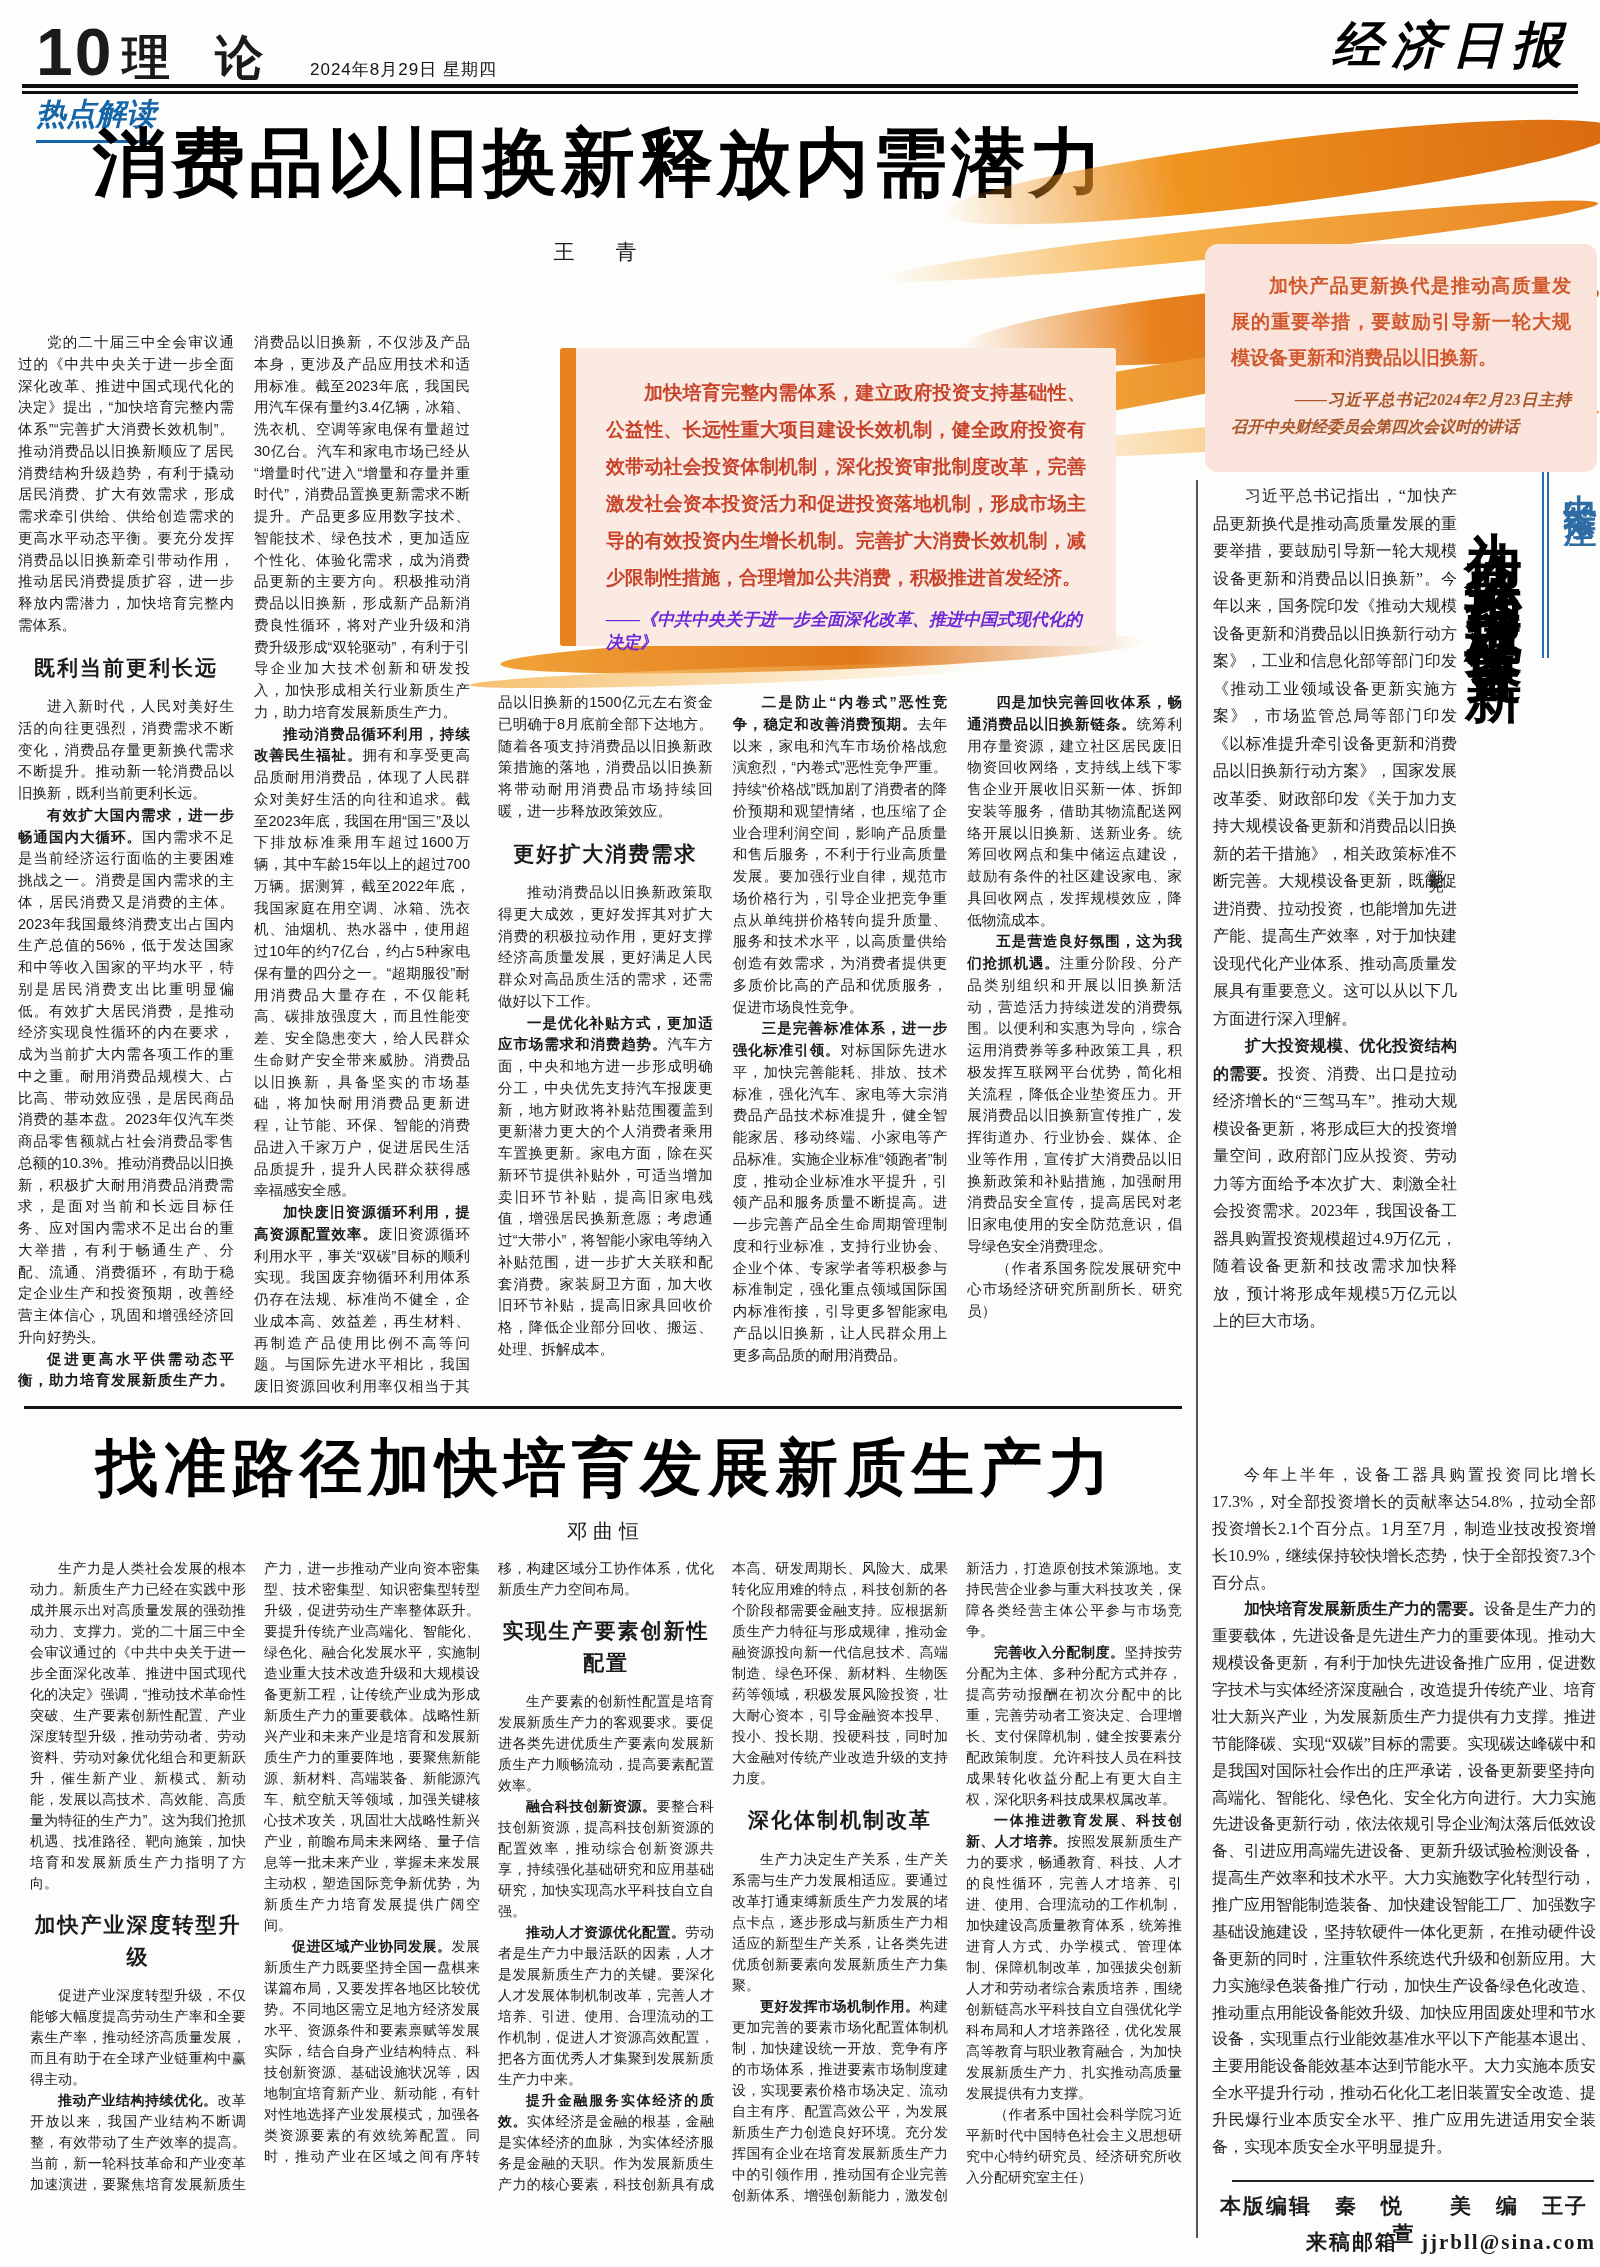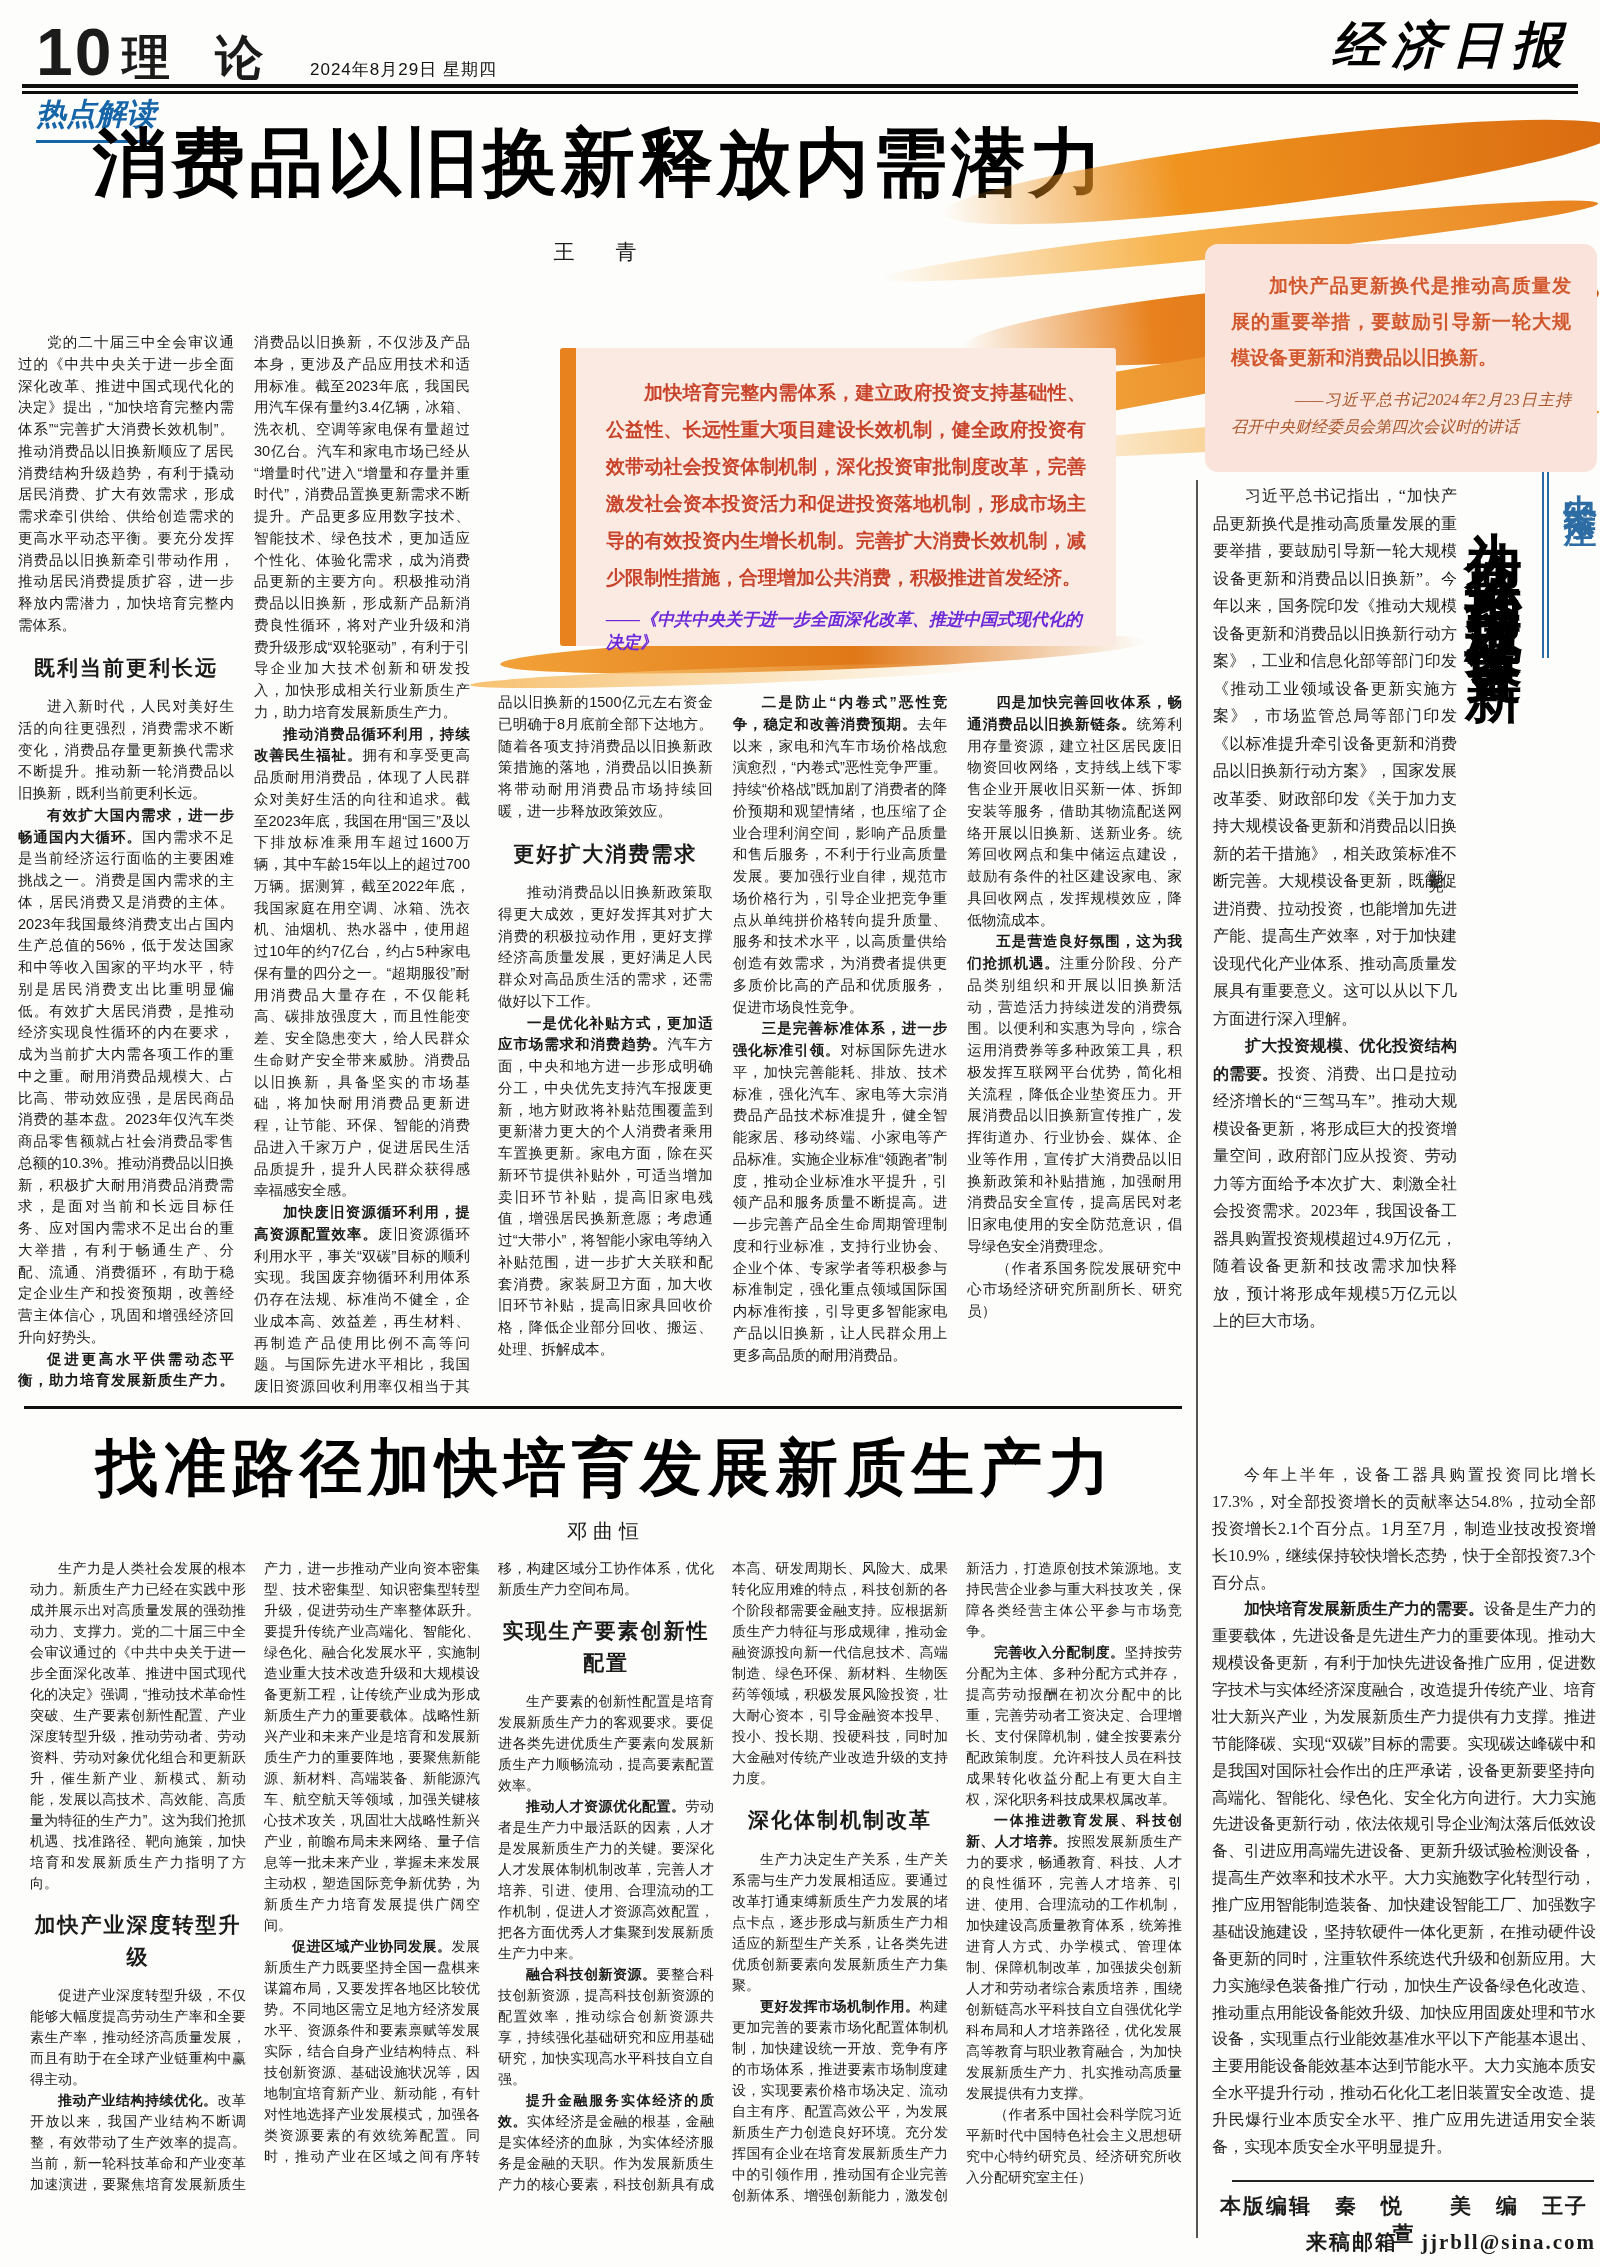--- a/index.html
+++ b/index.html
@@ -36,21 +36,21 @@
   #art2-flow{left:30px;top:1558px;width:1152px;height:680px;column-count:5;column-gap:18px;font-size:14px;}
   
   .qbox1{position:absolute;left:560px;top:348px;width:556px;height:298px;background:#faeae1;
          border-left:16px solid #e8821e;border-radius:3px;padding:26px 30px 18px;box-sizing:border-box;z-index:3;}
   .qbox1 .qtext{color:#c8432a;font-weight:bold;font-size:19px;line-height:1.95;text-indent:2em;text-align:justify;}
   .qbox1 .qattr{color:#6d28d9;font-family:"Liberation Serif",serif;font-style:italic;font-weight:bold;
                 font-size:17px;text-align:left;margin-top:12px;}
   .qbox2{position:absolute;left:1205px;top:244px;width:392px;height:228px;background:#f9e3da;
          border-radius:13px;padding:24px 26px;box-sizing:border-box;z-index:3;}
   .qbox2 .qtext{color:#d2572c;font-weight:bold;font-size:19px;line-height:1.9;text-indent:2em;text-align:justify;}
-  .qbox2 .qattr{color:#a8552a;font-family:"Liberation Serif",serif;font-style:italic;font-weight:normal;
+  .qbox2 .qattr{color:#a8552a;font-family:"Liberation Serif",serif;font-style:italic;font-weight:bold;
                 font-size:16px;line-height:1.7;text-align:justify;margin-top:10px;text-indent:4em;}
   
   .wave{position:absolute;border-radius:50%;z-index:1;}
   
   .v-divider{position:absolute;left:1196px;top:480px;width:2px;height:1758px;background:#555;}
   .sb-serif{font-family:"Liberation Serif","DejaVu Serif",serif;color:#1d1d1d;}
   #sb-col1{position:absolute;left:1213px;top:482px;width:244px;height:964px;overflow:hidden;
            font-size:16px;line-height:1.72;text-align:justify;}
   #sb-wide{position:absolute;left:1212px;top:1462px;width:384px;height:702px;overflow:hidden;
            font-size:16px;line-height:1.68;text-align:justify;}
@@ -125,22 +125,22 @@
   <div class="headline2">找准路径加快培育发展新质生产力</div>
   <div class="byline2">邓曲恒</div>
   <div id="art2-flow" class="flow">
       <p>生产力是人类社会发展的根本动力。新质生产力已经在实践中形成并展示出对高质量发展的强劲推动力、支撑力。党的二十届三中全会审议通过的《中共中央关于进一步全面深化改革、推进中国式现代化的决定》强调，“推动技术革命性突破、生产要素创新性配置、产业深度转型升级，推动劳动者、劳动资料、劳动对象优化组合和更新跃升，催生新产业、新模式、新动能，发展以高技术、高效能、高质量为特征的生产力”。这为我们抢抓机遇、找准路径、靶向施策，加快培育和发展新质生产力指明了方向。</p>
       <div class="sec-h">加快产业深度转型升级</div>
       <p>促进产业深度转型升级，不仅能够大幅度提高劳动生产率和全要素生产率，推动经济高质量发展，而且有助于在全球产业链重构中赢得主动。</p>
       <p><span class="lead">推动产业结构持续优化。</span>改革开放以来，我国产业结构不断调整，有效带动了生产效率的提高。当前，新一轮科技革命和产业变革加速演进，要聚焦培育发展新质生产力，进一步推动产业向资本密集型、技术密集型、知识密集型转型升级，促进劳动生产率整体跃升。要提升传统产业高端化、智能化、绿色化、融合化发展水平，实施制造业重大技术改造升级和大规模设备更新工程，让传统产业成为形成新质生产力的重要载体。战略性新兴产业和未来产业是培育和发展新质生产力的重要阵地，要聚焦新能源、新材料、高端装备、新能源汽车、航空航天等领域，加强关键核心技术攻关，巩固壮大战略性新兴产业，前瞻布局未来网络、量子信息等一批未来产业，掌握未来发展主动权，塑造国际竞争新优势，为新质生产力培育发展提供广阔空间。</p>
       <p><span class="lead">促进区域产业协同发展。</span>发展新质生产力既要坚持全国一盘棋来谋篇布局，又要发挥各地区比较优势。不同地区需立足地方经济发展水平、资源条件和要素禀赋等发展实际，结合自身产业结构特点、科技创新资源、基础设施状况等，因地制宜培育新产业、新动能，有针对性地选择产业发展模式，加强各类资源要素的有效统筹配置。同时，推动产业在区域之间有序转移，构建区域分工协作体系，优化新质生产力空间布局。</p>
       <div class="sec-h">实现生产要素创新性配置</div>
       <p>生产要素的创新性配置是培育发展新质生产力的客观要求。要促进各类先进优质生产要素向发展新质生产力顺畅流动，提高要素配置效率。</p>
+      <p><span class="lead">融合科技创新资源。</span>要整合科技创新资源，提高科技创新资源的配置效率，推动综合创新资源共享，持续强化基础研究和应用基础研究，加快实现高水平科技自立自强。</p>
       <p><span class="lead">推动人才资源优化配置。</span>劳动者是生产力中最活跃的因素，人才是发展新质生产力的关键。要深化人才发展体制机制改革，完善人才培养、引进、使用、合理流动的工作机制，促进人才资源高效配置，把各方面优秀人才集聚到发展新质生产力中来。</p>
-      <p><span class="lead">融合科技创新资源。</span>要整合科技创新资源，提高科技创新资源的配置效率，推动综合创新资源共享，持续强化基础研究和应用基础研究，加快实现高水平科技自立自强。</p>
       <p><span class="lead">提升金融服务实体经济的质效。</span>实体经济是金融的根基，金融是实体经济的血脉，为实体经济服务是金融的天职。作为发展新质生产力的核心要素，科技创新具有成本高、研发周期长、风险大、成果转化应用难的特点，科技创新的各个阶段都需要金融支持。应根据新质生产力特征与形成规律，推动金融资源投向新一代信息技术、高端制造、绿色环保、新材料、生物医药等领域，积极发展风险投资，壮大耐心资本，引导金融资本投早、投小、投长期、投硬科技，同时加大金融对传统产业改造升级的支持力度。</p>
       <div class="sec-h">深化体制机制改革</div>
       <p>生产力决定生产关系，生产关系需与生产力发展相适应。要通过改革打通束缚新质生产力发展的堵点卡点，逐步形成与新质生产力相适应的新型生产关系，让各类先进优质创新要素向发展新质生产力集聚。</p>
       <p><span class="lead">更好发挥市场机制作用。</span>构建更加完善的要素市场化配置体制机制，加快建设统一开放、竞争有序的市场体系，推进要素市场制度建设，实现要素价格市场决定、流动自主有序、配置高效公平，为发展新质生产力创造良好环境。充分发挥国有企业在培育发展新质生产力中的引领作用，推动国有企业完善创新体系、增强创新能力，激发创新活力，打造原创技术策源地。支持民营企业参与重大科技攻关，保障各类经营主体公平参与市场竞争。</p>
       <p><span class="lead">完善收入分配制度。</span>坚持按劳分配为主体、多种分配方式并存，提高劳动报酬在初次分配中的比重，完善劳动者工资决定、合理增长、支付保障机制，健全按要素分配政策制度。允许科技人员在科技成果转化收益分配上有更大自主权，深化职务科技成果权属改革。</p>
       <p><span class="lead">一体推进教育发展、科技创新、人才培养。</span>按照发展新质生产力的要求，畅通教育、科技、人才的良性循环，完善人才培养、引进、使用、合理流动的工作机制，加快建设高质量教育体系，统筹推进育人方式、办学模式、管理体制、保障机制改革，加强拔尖创新人才和劳动者综合素质培养，围绕创新链高水平科技自立自强优化学科布局和人才培养路径，优化发展高等教育与职业教育融合，为加快发展新质生产力、扎实推动高质量发展提供有力支撑。</p>
       <p class="note">（作者系中国社会科学院习近平新时代中国特色社会主义思想研究中心特约研究员、经济研究所收入分配研究室主任）</p>
     </div>
 
   <div class="v-divider"></div>

